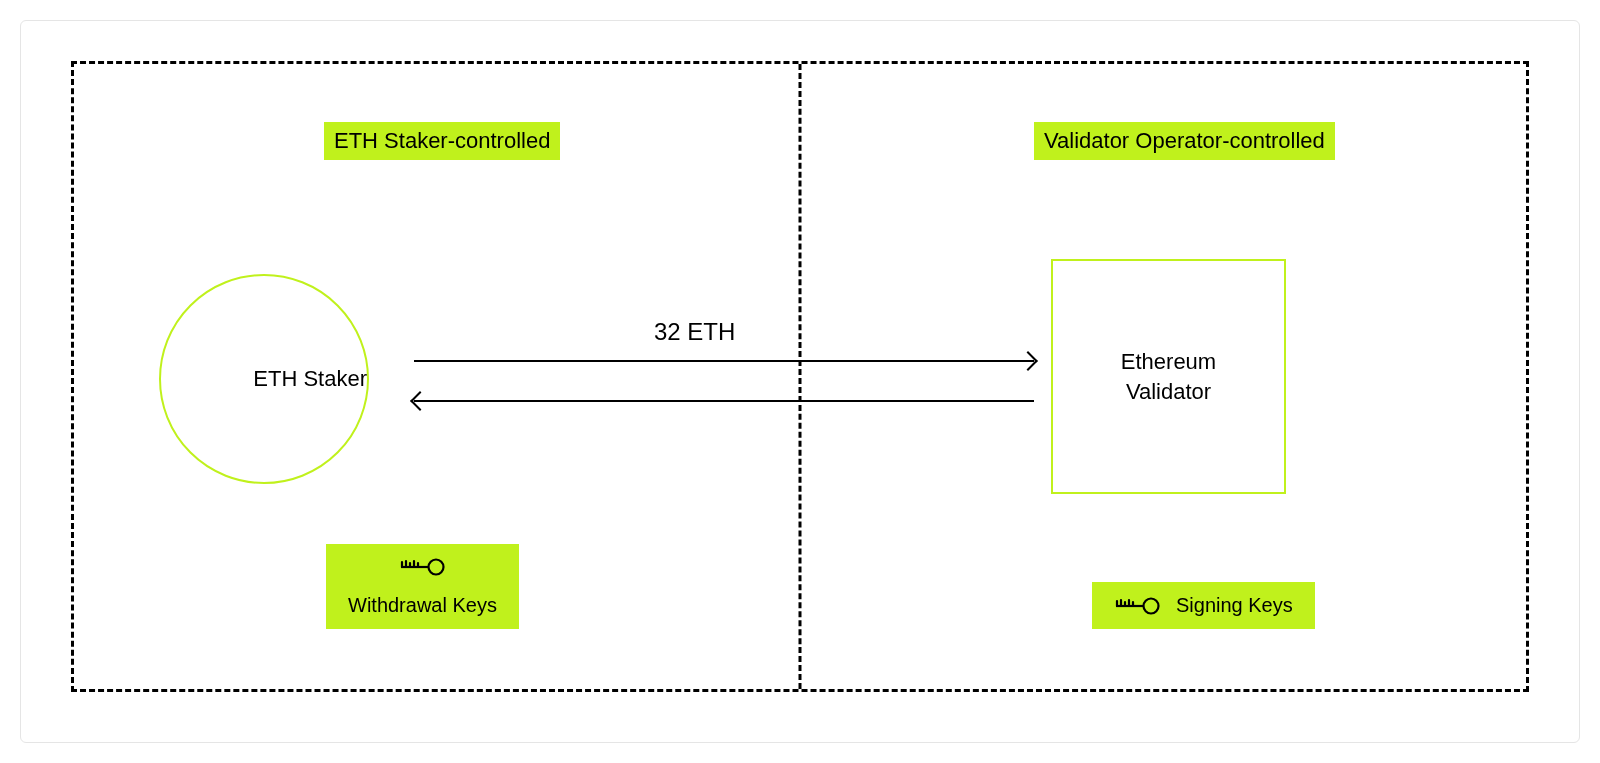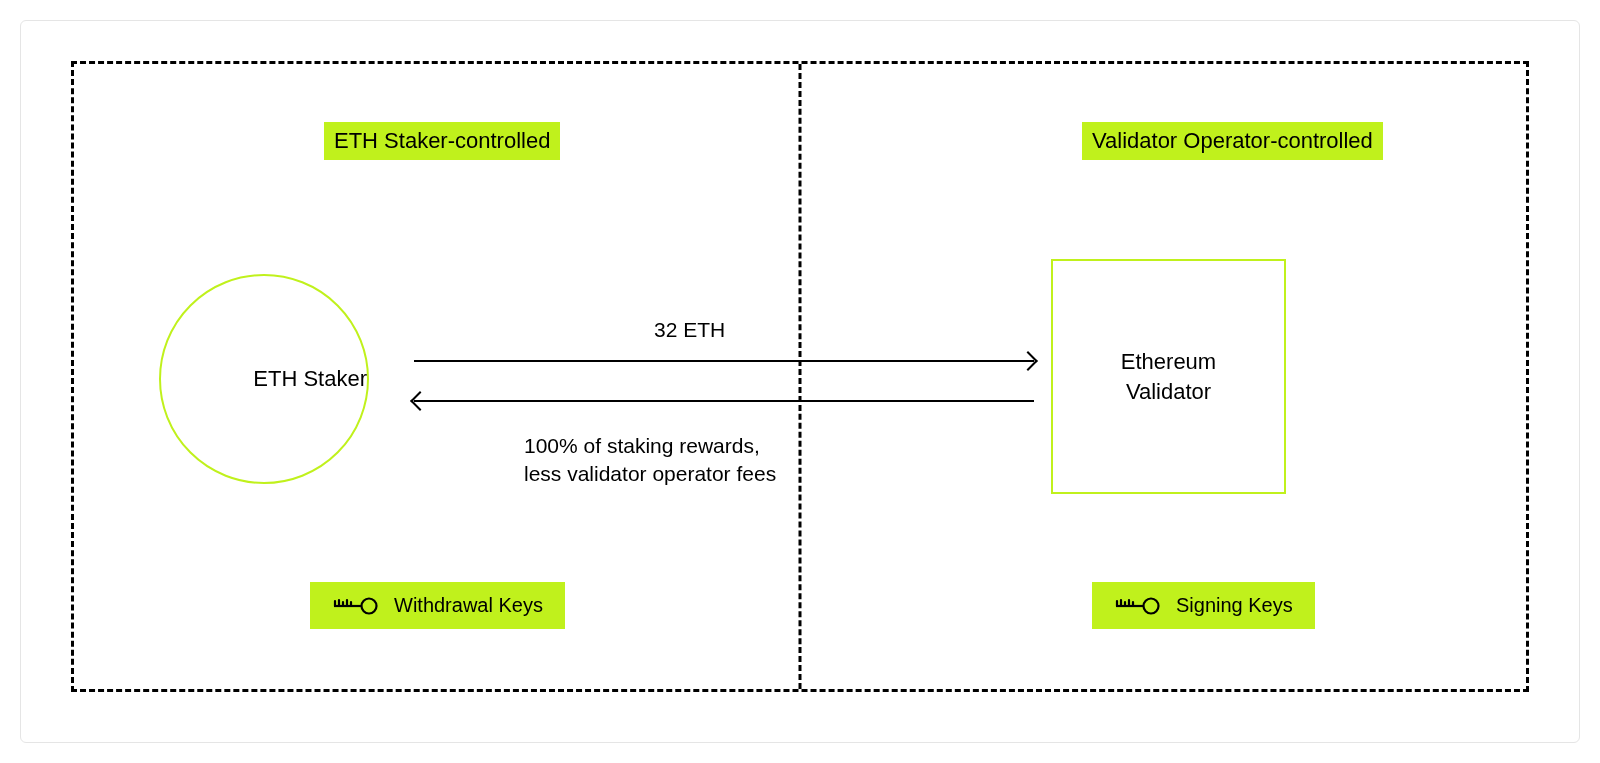--- a/index.html
+++ b/index.html
@@ -35,21 +35,21 @@
     .section-header {
       position: absolute;
       top: 58px;
       background: #c0f11c;
       font-size: 22px;
       color: #000;
       padding: 6px 10px;
       white-space: nowrap;
     }
     .section-header.left { left: 250px; }
-    .section-header.right { left: 1008px; }
+    .section-header.right { left: 960px; }
     .node-circle {
       position: absolute;
       left: 85px;
       top: 210px;
       width: 210px;
       height: 210px;
       border: 2px solid #c0f11c;
       border-radius: 50%;
       display: flex;
       align-items: center;
@@ -103,23 +103,23 @@
       left: -1px;
       top: -6px;
       width: 12px;
       height: 12px;
       border-top: 2px solid #000;
       border-left: 2px solid #000;
       transform: rotate(-45deg);
     }
     .flow-label {
       position: absolute;
-      font-size: 21px;
-      color: #000;
-      text-align: left;
+      font-size: 24px;
+      color: #000;
+      text-align: center;
       line-height: 1.35;
       white-space: nowrap;
     }
     .flow-label.top {
       left: 580px;
       top: 252px;
     }
     .flow-label.bottom {
       left: 450px;
       top: 368px;
@@ -128,21 +128,21 @@
       position: absolute;
       bottom: 60px;
       background: #c0f11c;
       display: flex;
       align-items: center;
       gap: 16px;
       padding: 12px 22px;
       font-size: 20px;
       color: #000;
     }
-    .key-badge.left { left: 236px; }
+    .key-badge.left { left: 252px; flex-direction: column; }
     .key-badge.right { left: 1018px; justify-content: center; }
     .key-icon {
       display: inline-flex;
       align-items: center;
     }
     .key-icon svg { display: block; }
   </style>
 </head>
 <body>
 
@@ -164,21 +164,20 @@
     <div class="flow-label top">32 ETH</div>
 
     <div class="arrow-container arrow-top">
       <div class="arrow-line arrowhead-right"></div>
     </div>
 
     <div class="arrow-container arrow-bottom">
       <div class="arrow-line arrowhead-left"></div>
     </div>
 
-    <div class="flow-label bottom">100% of staking rewards,<br>less validator operator fees</div>
 
     <div class="key-badge left">
       <span class="key-icon">
         <svg width="46" height="22" viewBox="0 0 46 22" fill="none">
           <circle cx="37" cy="11" r="7.5" stroke="#000" stroke-width="2.2"></circle>
           <line x1="29.5" y1="11" x2="2" y2="11" stroke="#000" stroke-width="2.2"></line>
           <path d="M3 11 L3 6 M7 11 L7 5 M11 11 L11 7 M15 11 L15 5 M19 11 L19 7" stroke="#000" stroke-width="2.2" stroke-linecap="round"></path>
         </svg>
       </span>
       <span>Withdrawal Keys</span>

